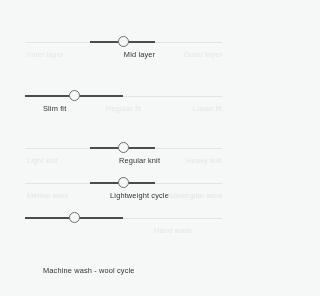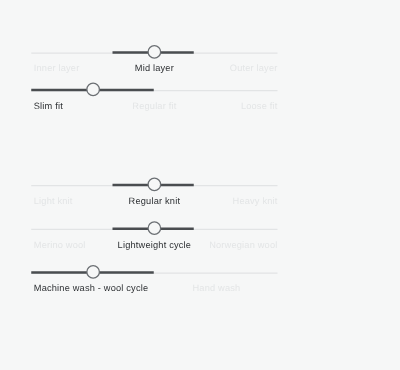--- a/index.html
+++ b/index.html
@@ -76,33 +76,34 @@
     font-size: 7.4px;
     line-height: 12px;
     white-space: nowrap;
     letter-spacing: 0.02em;
   }
   .slider-label.inactive {
     color: #e3e5e6;
   }
   .slider-label.active {
     color: #2e3134;
+    padding-left: 16px;
   }
 
   .lbl-left   { left: 27px; text-align: left; }
   .lbl-mid    { left: 0; width: 247px; text-align: center; }
   .lbl-right  { right: 25px; text-align: right; }
 
   
-  .lbl-pair-left  { left: 27px; text-align: left; }
+  .lbl-pair-left  { left: 27px; text-align: left; margin-top: 40px; }
   .lbl-pair-right { left: 154px; text-align: left; }
 
   
   #row-layer   { top: 34px; }
-  #row-fit     { top: 64px; }
+  #row-fit     { top: 88px; }
   #row-knit    { top: 140px; }
   #row-wool    { top: 175px; }
   #row-wash    { top: 210px; }
 </style>
 </head>
 <body>
 
 <div id="slider-panel">
 
   <div class="slider-row" id="row-layer">

